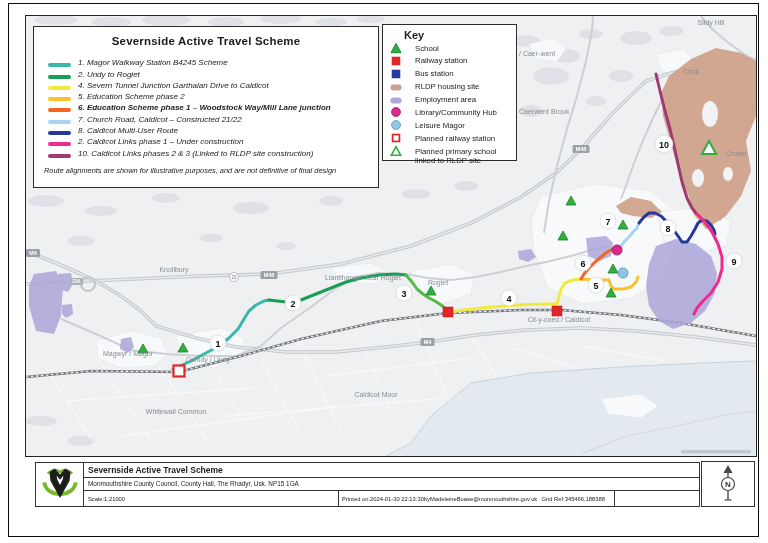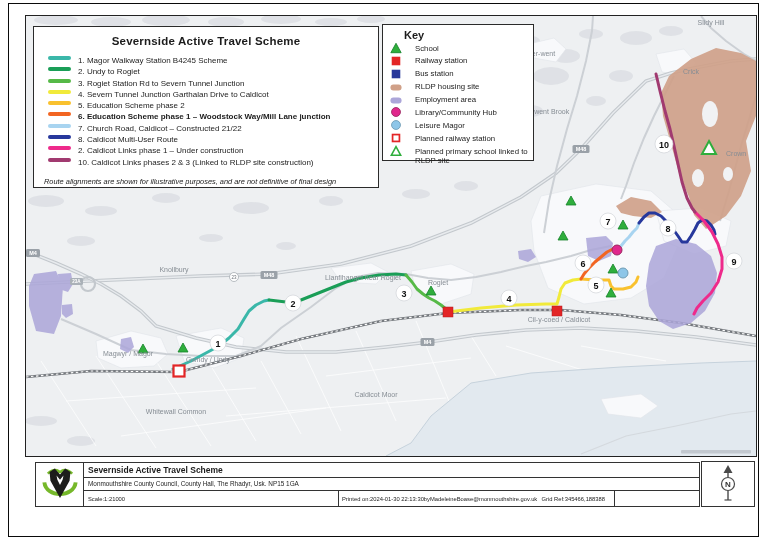--- a/index.html
+++ b/index.html
@@ -14,27 +14,27 @@
     border:1px solid #222;background:#eef0f2;overflow:hidden;
   }
   .map-svg{position:absolute;left:0;top:0;width:730px;height:440px;}
   
   .legend-box{
     position:absolute;left:7px;top:10px;width:346px;height:162px;
     background:#fff;border:1.3px solid #2b2b2b;box-sizing:border-box;color:#1c1c1c;
   }
   .legend-title{margin-top:8px;text-align:center;font-size:11.5px;font-weight:bold;letter-spacing:.2px;}
   .legend-routes{margin:9px 0 0 14px;}
-  .legend-row{display:flex;align-items:flex-start;height:11.3px;gap:7px;font-size:8px;white-space:nowrap;}
+  .legend-row{display:flex;align-items:flex-end;height:11.3px;gap:7px;font-size:8px;white-space:nowrap;font-style:italic;}
   .legend-row.bold{font-weight:bold;}
   .swatch{width:23px;height:4px;border-radius:2.5px;flex-shrink:0;}
   .legend-note{margin:8px 10px 0 10px;font-size:7.4px;font-style:italic;}
   
   .key-box{
-    position:absolute;left:356px;top:8px;width:152px;height:137px;
+    position:absolute;left:356px;top:8px;width:135px;height:137px;
     background:#fff;border:1.3px solid #2b2b2b;box-sizing:border-box;
     padding:3px 5px 0 7px;color:#1c1c1c;
   }
   .key-title{font-size:11px;font-weight:bold;margin:1px 0 1px 14px;}
   .key-item{display:flex;align-items:flex-start;gap:13px;font-size:7.8px;line-height:1.18;margin-bottom:.9px;}
   .ksym{width:12px;height:12px;flex-shrink:0;}
   .key-label{padding-top:1.5px;}
   
   .footer{
     position:absolute;left:35px;top:462px;width:665px;height:45px;
@@ -262,24 +262,20 @@
     <div class="legend-routes">
         <div class="legend-row">
           <span class="swatch" style="background: rgb(58, 183, 169);"></span>
           <span>1. Magor Walkway Station B4245 Scheme</span>
         </div>
         <div class="legend-row">
           <span class="swatch" style="background: rgb(26, 158, 87);"></span>
           <span>2. Undy to Rogiet</span>
         </div>
         <div class="legend-row">
-          <span class="swatch" style="background: rgb(86, 185, 71);"></span>
-          <span>3. Rogiet Station Rd to Severn Tunnel Junction</span>
-        </div>
-        <div class="legend-row">
           <span class="swatch" style="background: rgb(241, 234, 58);"></span>
           <span>4. Severn Tunnel Junction Garthalan Drive to Caldicot</span>
         </div>
         <div class="legend-row">
           <span class="swatch" style="background: rgb(249, 193, 46);"></span>
           <span>5. Education Scheme phase 2</span>
         </div>
         <div class="legend-row bold">
           <span class="swatch" style="background: rgb(242, 101, 34);"></span>
           <span>6. Education Scheme phase 1 – Woodstock Way/Mill Lane junction</span>

